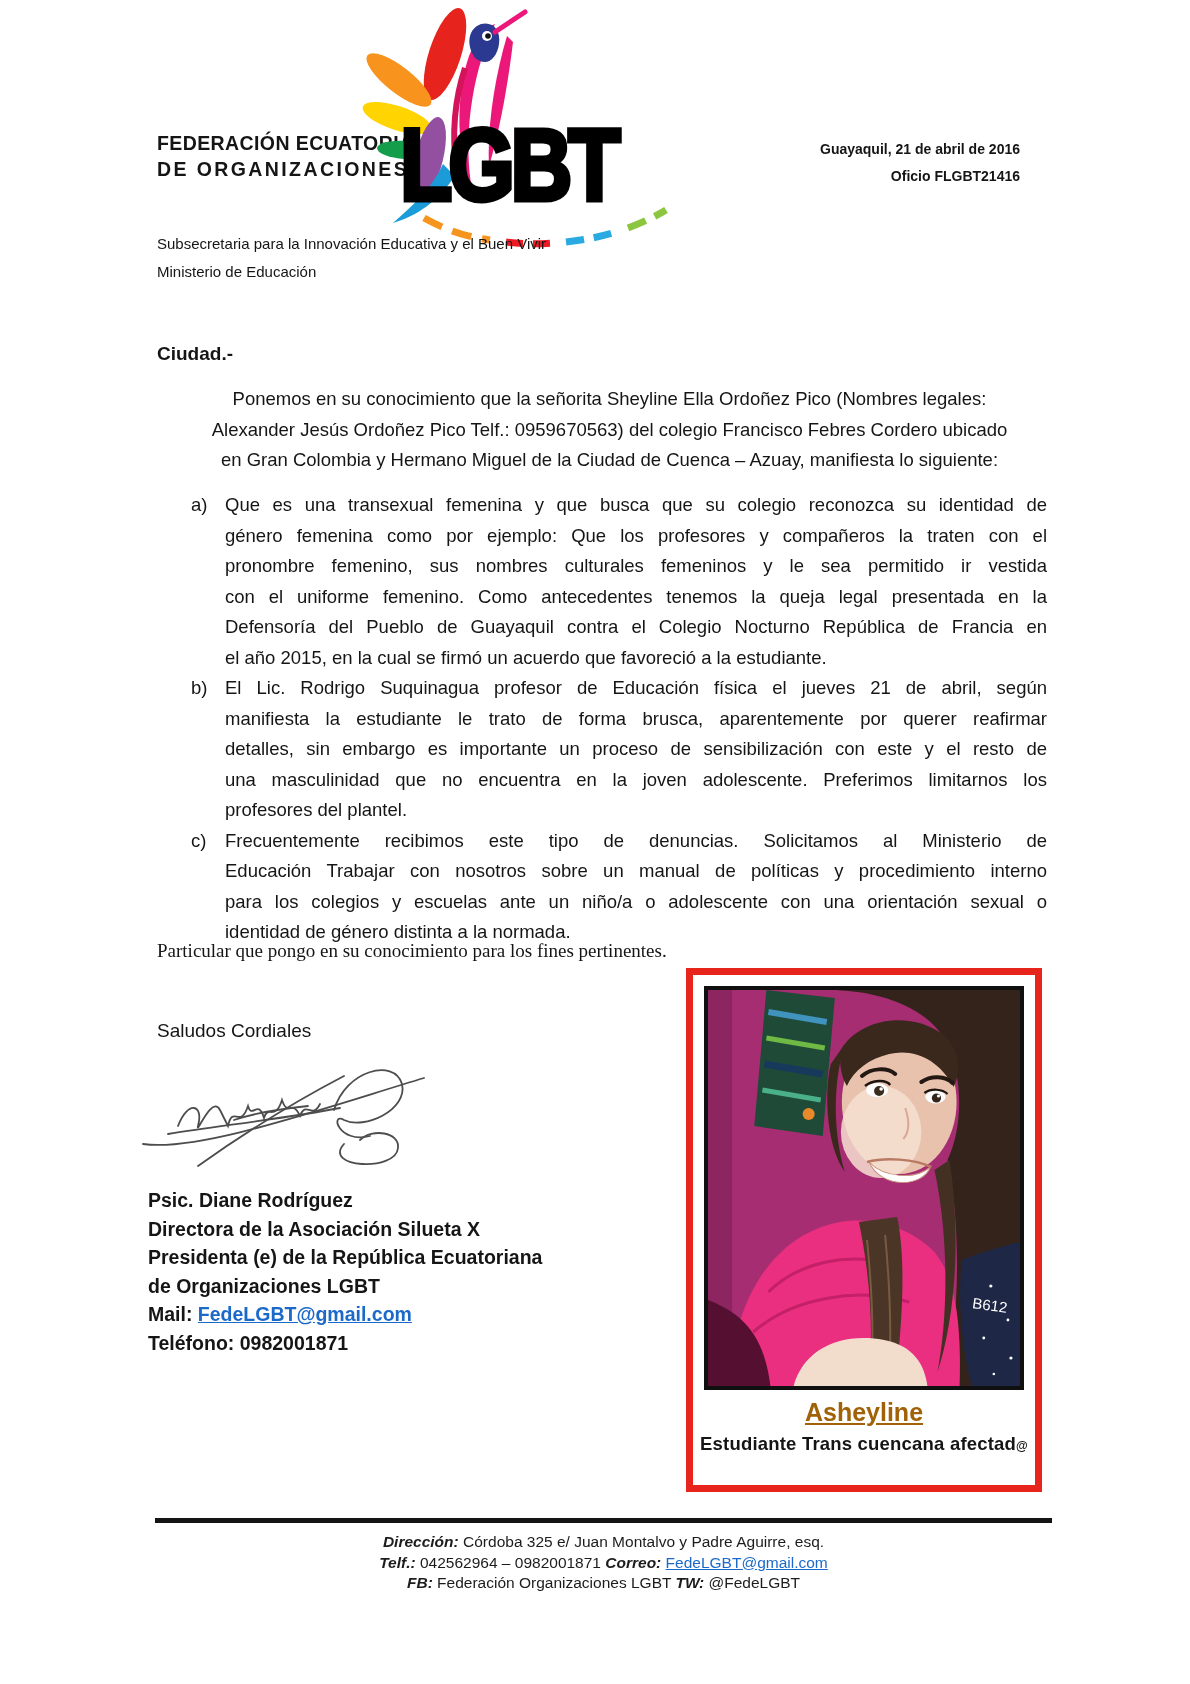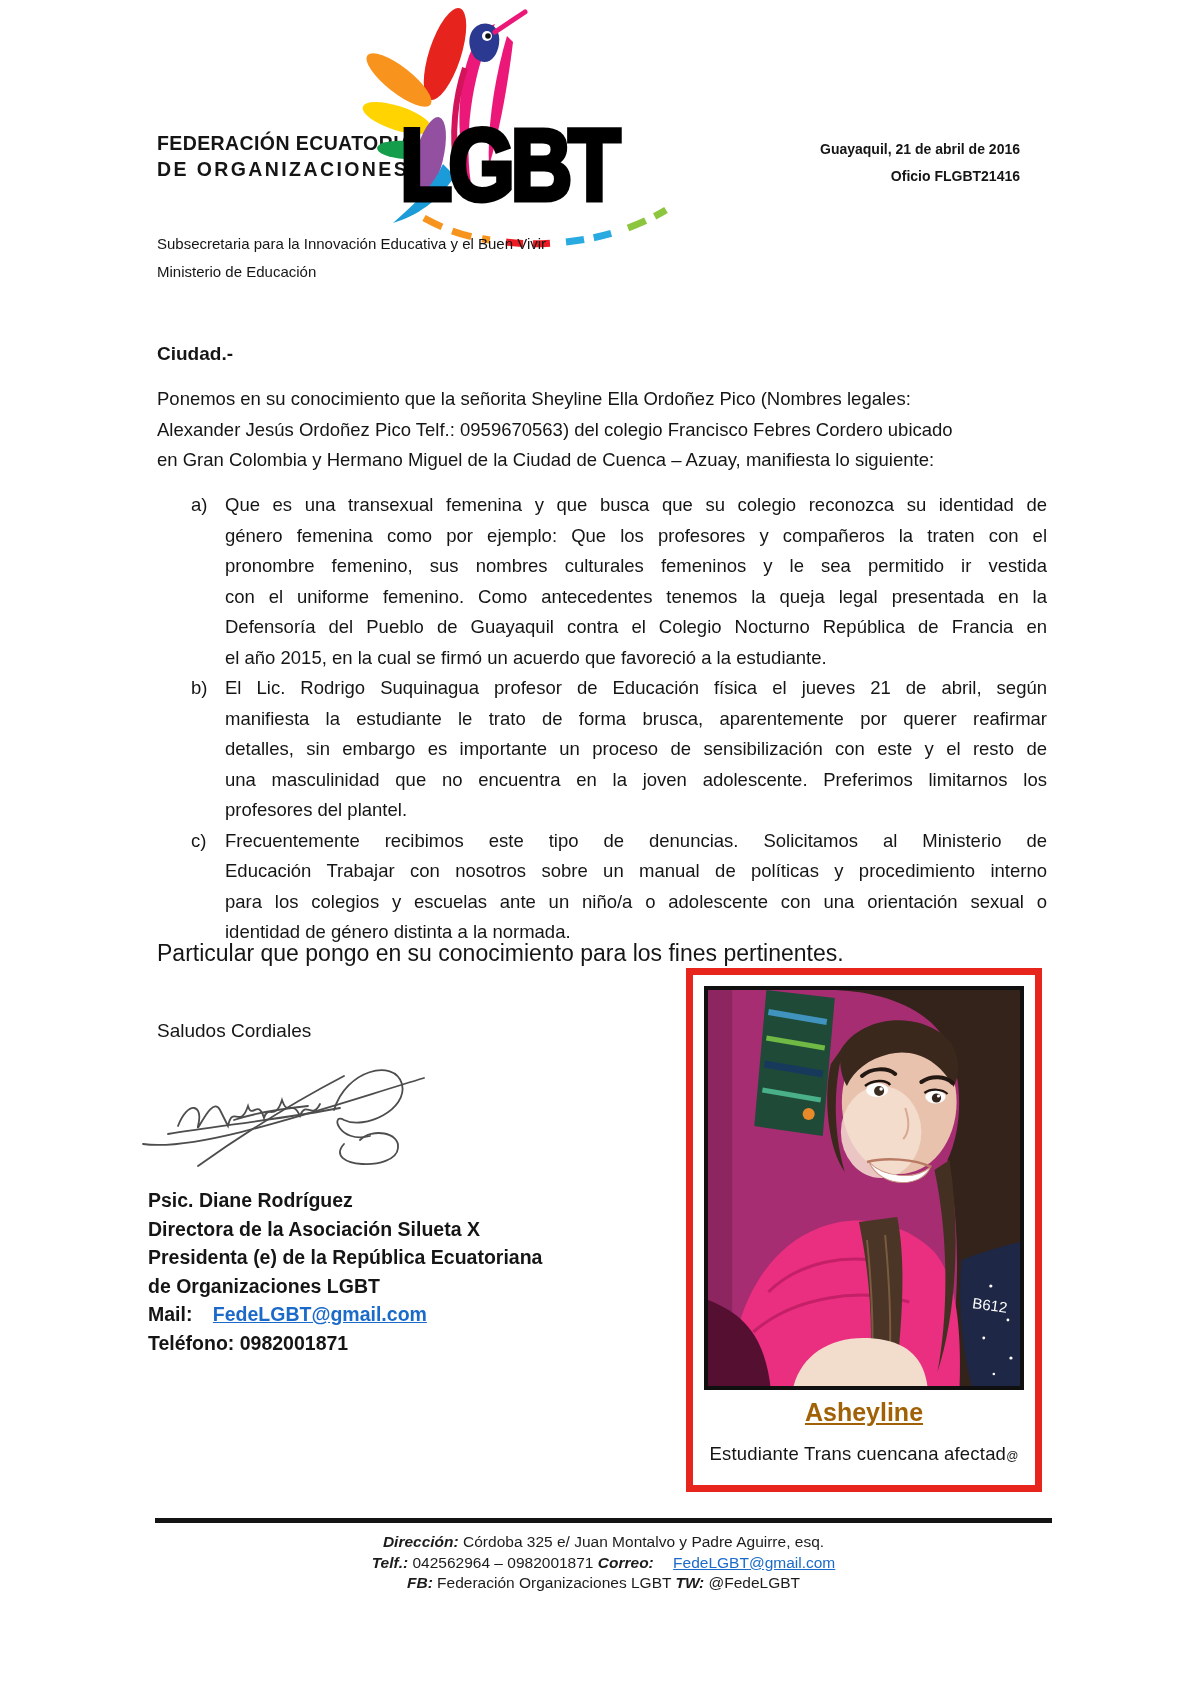--- a/index.html
+++ b/index.html
@@ -10,38 +10,38 @@
   .org{left:157px;top:130px;font-size:19.5px;font-weight:bold;line-height:26px;letter-spacing:.4px;}
   .org2{letter-spacing:2.4px;}
   .bird{left:337px;top:6px;width:200px;height:222px;}
   .lgbt{left:400px;top:114px;font-size:102px;font-weight:bold;line-height:1;letter-spacing:-5px;
         -webkit-text-stroke:5px #000;transform:scaleX(.84);transform-origin:left top;color:#000;}
   .arc{left:418px;top:206px;width:252px;height:42px;}
   .dateblk{right:170px;top:136px;text-align:right;font-weight:bold;font-size:14px;line-height:27px;}
   
   .recipient{left:157px;top:230px;font-weight:normal;font-size:15px;line-height:27.5px;}
   .ciudad{left:157px;top:343px;font-weight:bold;font-size:19px;}
-  .intro{left:157px;top:384px;font-size:18.5px;line-height:30.5px;width:905px;}
+  .intro{left:157px;top:384px;font-size:18.5px;line-height:30.5px;width:905px;text-align:center;}
   .list{left:191px;top:490px;font-size:18.5px;line-height:30.5px;}
   .item{display:flex;}
   .marker{width:34px;flex:none;}
   .itext{width:822px;}
   .jline{text-align:justify;text-align-last:justify;}
-  .closing{left:157px;top:940px;font-size:23px;}
+  .closing{left:157px;top:940px;font-size:19px;font-family:Liberation Serif, serif;}
   .saludos{left:157px;top:1020px;font-weight:normal;font-size:19px;}
   .sig{left:138px;top:1048px;width:292px;height:128px;}
   .signer{left:148px;top:1186px;font-weight:bold;font-size:19.5px;line-height:28.5px;}
-  a{cursor:pointer;margin-left:15px;}
+  a{cursor:pointer;}
   .mlink{color:#1b6ac9;text-decoration:underline;font-weight:bold;}
   
   .photobox{left:686px;top:968px;width:356px;height:524px;border:7px solid #e8251d;background:#fff;box-sizing:border-box;}
   .photoinner{margin:11px 11px 0 11px;border:4px solid #101010;height:396px;line-height:0;}
   .photoinner svg{width:312px;height:396px;display:block;}
   .capname{margin-top:8px;text-align:center;color:#a16207;font-weight:bold;font-size:25px;text-decoration:underline;}
-  .capdesc{text-align:center;font-weight:normal;font-size:18.5px;margin-top:16px;letter-spacing:.2px;}
+  .capdesc{text-align:center;font-weight:bold;font-size:18.5px;margin-top:6px;letter-spacing:.2px;}
   .at{font-size:12px;}
   
   .frule{left:155px;top:1518px;width:897px;height:5px;background:#141414;}
   .footer{left:155px;top:1532px;width:897px;text-align:center;font-size:15.5px;line-height:20.5px;color:#1c1c1c;}
   .fb{font-weight:bold;font-style:italic;}
   .flink{color:#1b6ac9;text-decoration:underline;}
 </style>
 </head>
 <body>
 

